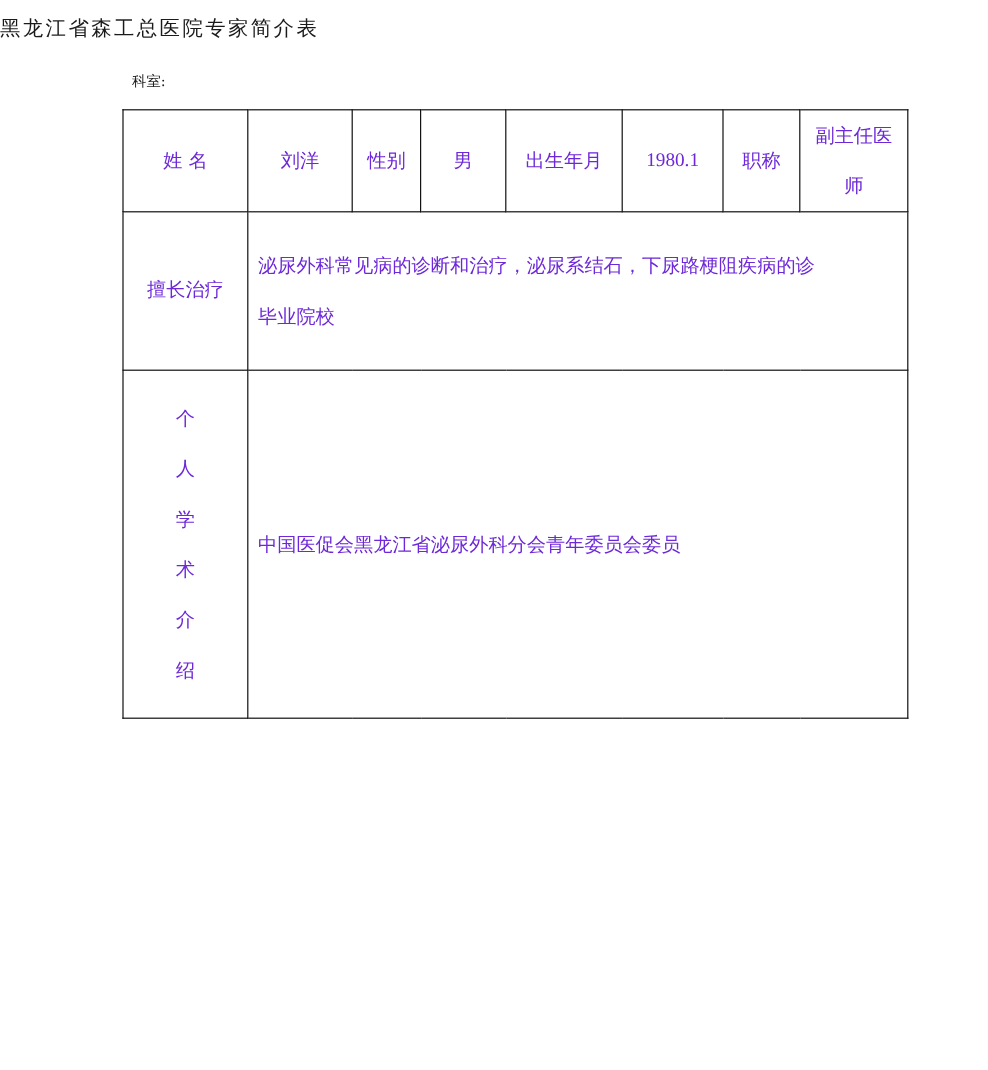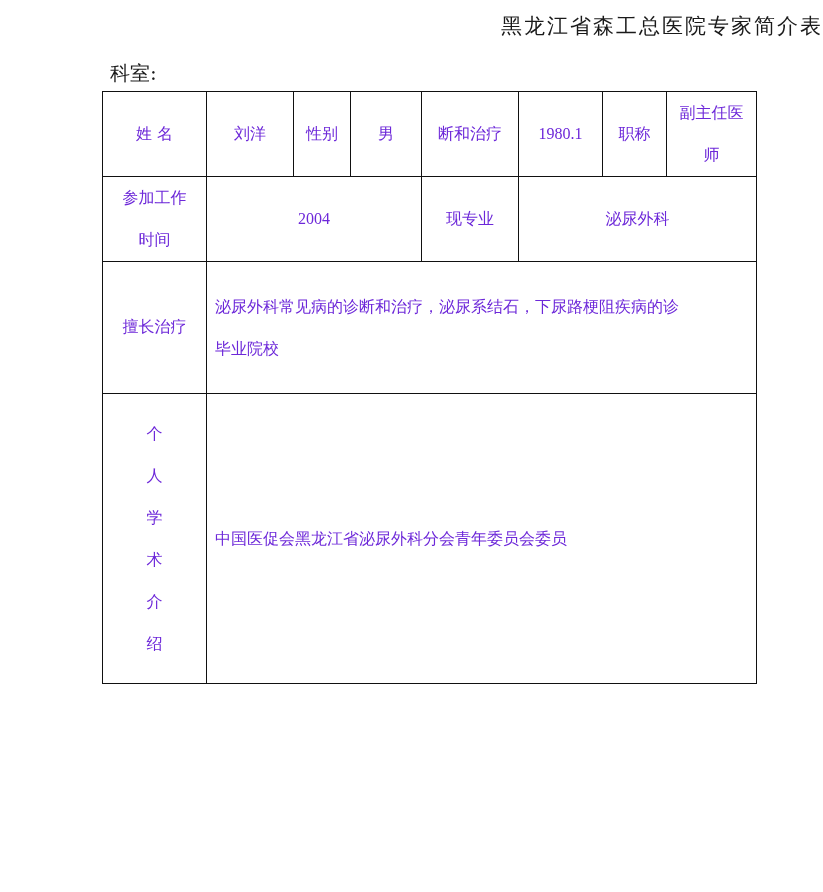--- a/index.html
+++ b/index.html
@@ -13,30 +13,30 @@
       position: relative;
       overflow: hidden;
       font-family: "DejaVu Serif", "Liberation Serif", serif;
       color: #222222;
     }
     .doc-title {
       position: absolute;
       top: 12px;
       left: 0;
       width: 823px;
-      text-align: right;
-      font-size: 21px;
+      text-align: left;
+      font-size: 17px;
       letter-spacing: 2px;
       color: #1a1a1a;
     }
     .dept-label {
       position: absolute;
       top: 60px;
       left: 110px;
-      font-size: 20px;
+      font-size: 12px;
       color: #1a1a1a;
     }
     table.profile {
       position: absolute;
       top: 91px;
       left: 102px;
       border-collapse: collapse;
       table-layout: fixed;
       width: 654px;
     }
@@ -83,39 +83,30 @@
     <col style="width:64px">
     <col style="width:90px">
   </colgroup>
 
   <tbody>
       <tr style="height:84px">
     <td>姓 名</td>
     <td>刘洋</td>
     <td>性别</td>
     <td>男</td>
-    <td>断和治疗</td>
+    <td>出生年月</td>
     <td class="num">1980.1</td>
     <td>职称</td>
     <td class="multiline">
       <div>副主任医</div>
       <div>师</div>
     </td>
   </tr>
 
 
-  <tr style="height:85px">
-    <td class="multiline">
-      <div>参加工作</div>
-      <div>时间</div>
-    </td>
-    <td colspan="3" class="num">2004</td>
-    <td>现专业</td>
-    <td colspan="3">泌尿外科</td>
-  </tr>
 
   <tr style="height:132px">
     <td>擅长治疗</td>
     <td colspan="7" class="text-left">
       <div>泌尿外科常见病的诊断和治疗，泌尿系结石，下尿路梗阻疾病的诊</div>
       <div>毕业院校</div>
     </td>
   </tr>
 
   <tr style="height:290px">

